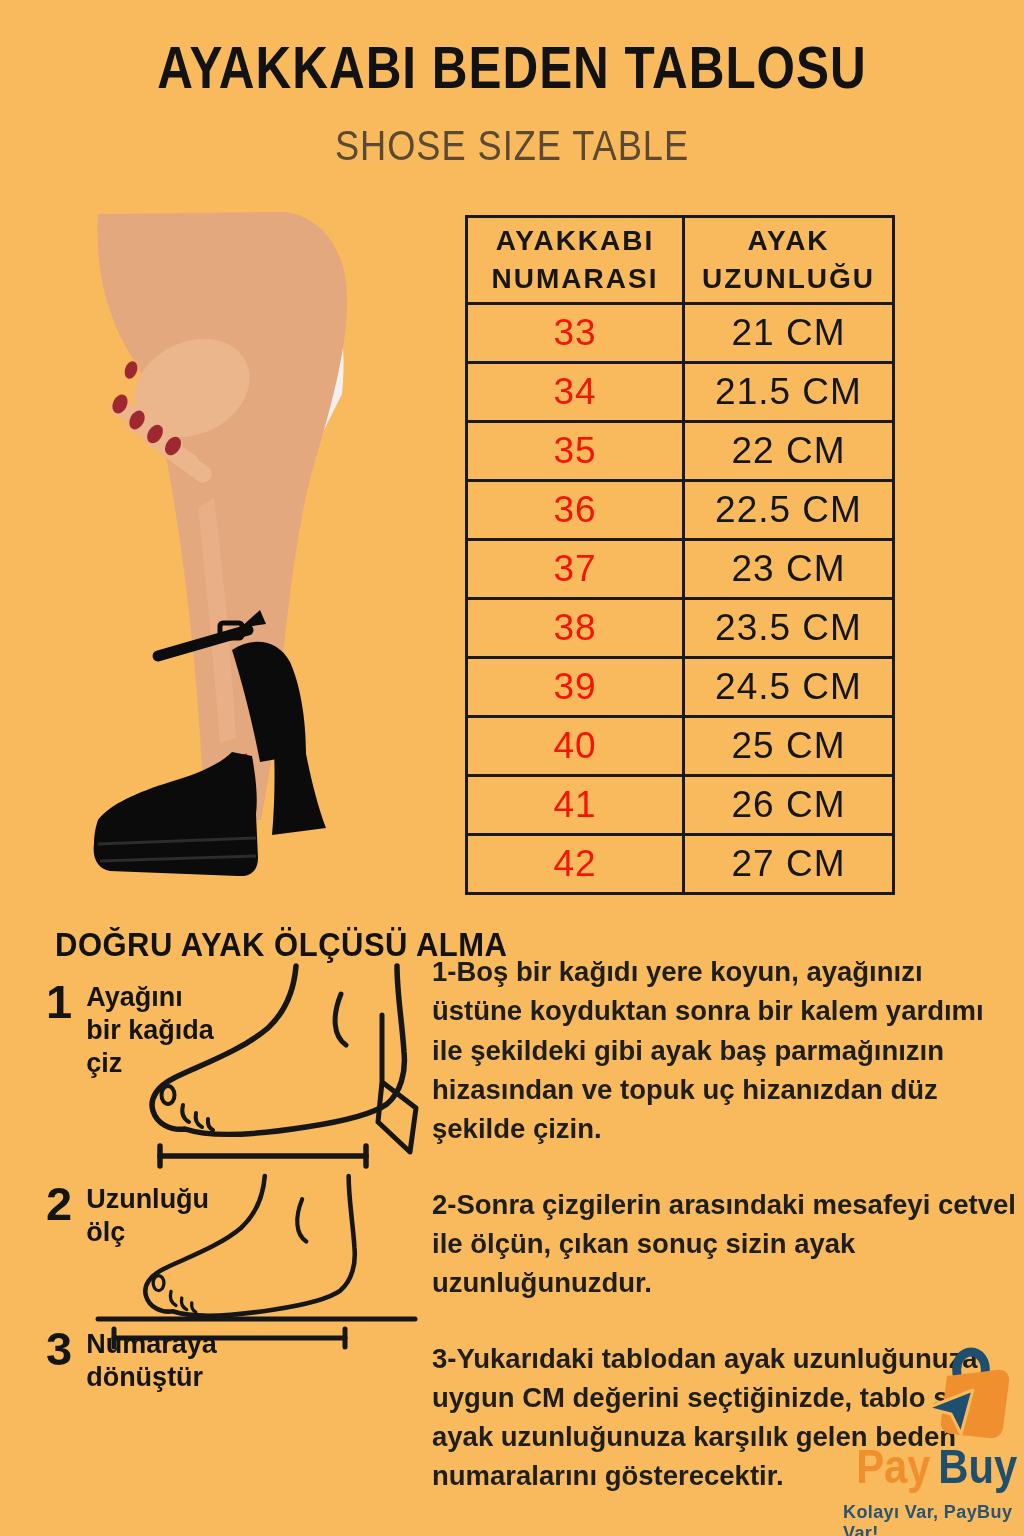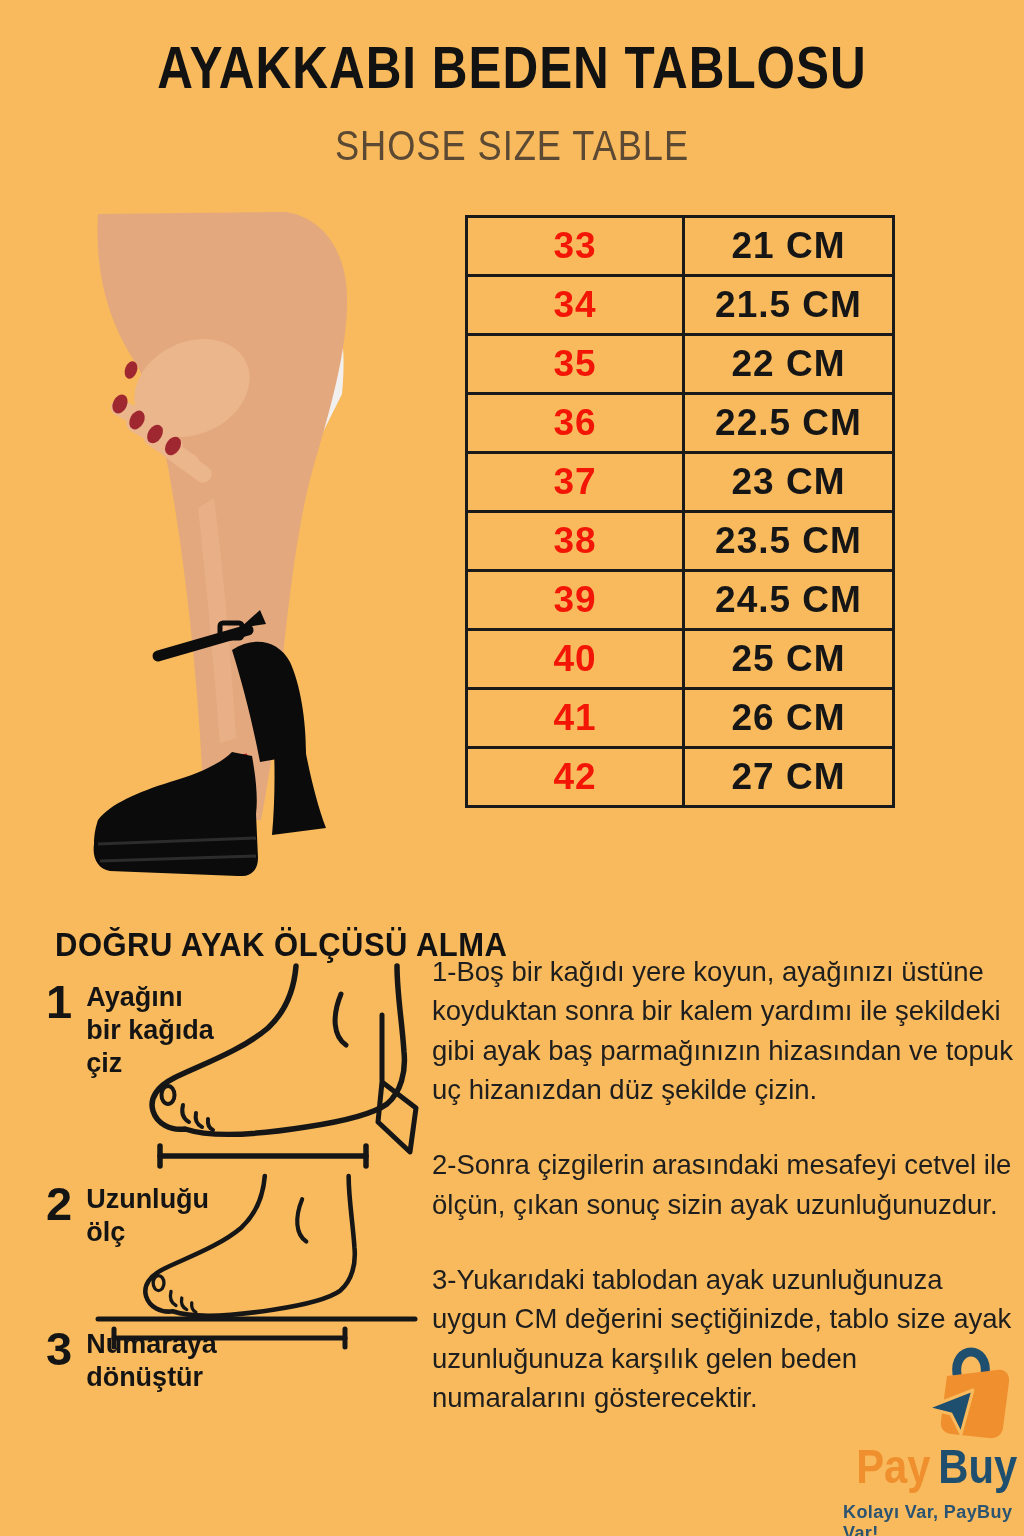--- a/index.html
+++ b/index.html
@@ -26,21 +26,21 @@
     border-collapse:collapse;table-layout:fixed;
   }
   .size-table td,.size-table th{
     border:3px solid #1a1a1a;text-align:center;vertical-align:middle;
     padding:0;
   }
   .size-table th{
     height:84px;font-size:28px;font-weight:800;letter-spacing:2px;
     line-height:1.35;color:#171717;
   }
-  .size-table td{height:56px;font-size:37px;font-weight:700;letter-spacing:1px;}
+  .size-table td{height:56px;font-size:37px;font-weight:400;letter-spacing:1px;}
   .size-table td.num{color:#f31505;}
   .size-table col.c1{width:217px;}
   .size-table col.c2{width:210px;}
   
   .guide-heading{
     position:absolute;left:55px;top:928px;font-size:31px;font-weight:800;
     letter-spacing:0.5px;color:#121212;transform:scaleY(1.05);
   }
   .step{position:absolute;display:flex;gap:14px;}
   .step1{left:46px;top:978px;}
@@ -51,21 +51,21 @@
     font-size:27px;font-weight:700;line-height:1.22;color:#141414;
     white-space:pre-line;padding-top:3px;
   }
   .diag1{position:absolute;left:128px;top:960px;}
   .diag2{position:absolute;left:90px;top:1166px;}
   
   .instructions{
     position:absolute;left:432px;top:952px;width:584px;
     font-size:27.5px;line-height:1.43;color:#1e1e1e;
   }
-  .instructions p{margin:0 0 36px 0;}
+  .instructions p{margin:0 0 36px 0;font-weight:bold;}
   
   .leg-illustration{position:absolute;left:54px;top:198px;}
   
   .logo{
     position:absolute;left:843px;top:1340px;width:178px;
     display:flex;flex-direction:column;align-items:flex-end;
   }
   .logo-word{font-size:44px;font-weight:800;letter-spacing:0;line-height:1;margin-top:4px;
     transform:scale(0.95,1.1);}
   .logo-word .w1{color:#ef8f2e;}
@@ -123,20 +123,24 @@
       <path d="M186,430 L206,412 L212,426 Z" fill="#0c0c0c"></path>
     </g>
   </svg>
 
   <table class="size-table">
     <colgroup>
         <col class="c1">
         <col class="c2">
       </colgroup>
     <tbody>
+        <tr>
+      <th>AYAKKABI NUMARASI</th>
+      <th>AYAK UZUNLUĞU</th>
+    </tr>
     <tr>
       <td class="num">33</td>
       <td>21 CM</td>
     </tr>
     <tr>
       <td class="num">34</td>
       <td>21.5 CM</td>
     </tr>
     <tr>
       <td class="num">35</td>

